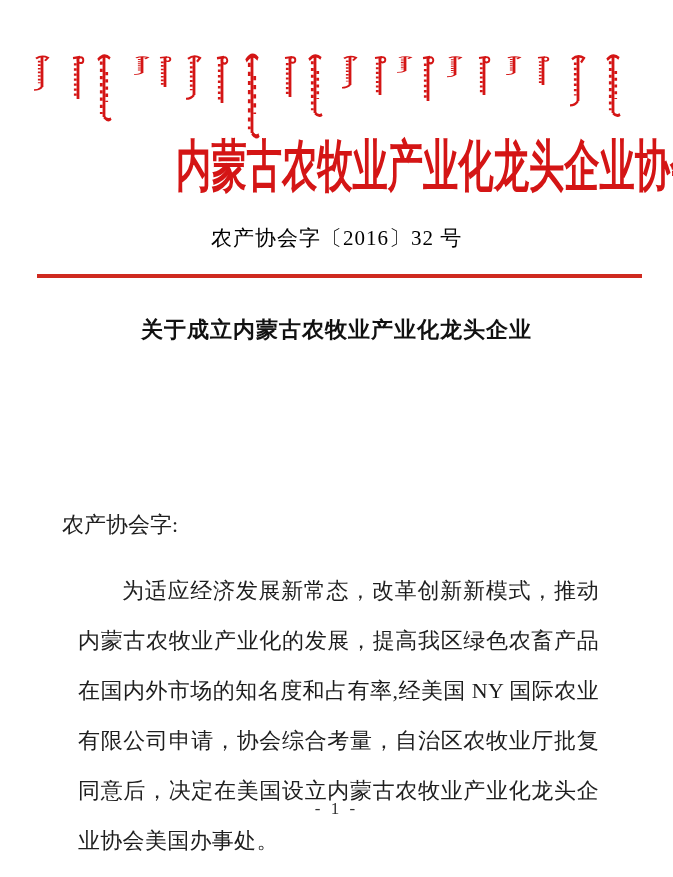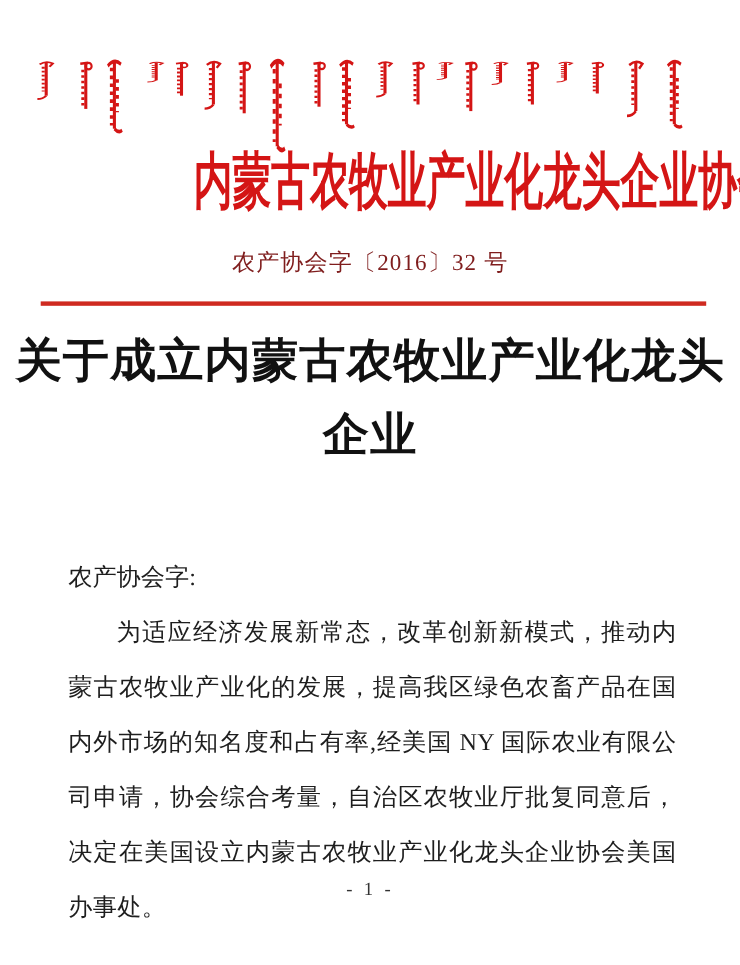--- a/index.html
+++ b/index.html
@@ -27,45 +27,45 @@
   }
   .org-title .squeeze {
     display: inline-block;
     font-size: 56px; line-height: 60px;
     transform: scaleX(0.63); transform-origin: center;
   }
 
   
   .doc-number {
     position: absolute; top: 224px; left: 0; width: 100%;
-    text-align: center; font-size: 21px; color: #7f1d1d;
+    text-align: center; font-size: 21px; color: #000000;
     letter-spacing: 1px;
   }
 
   
   .red-rule {
     position: absolute; top: 274px; left: 37px;
     width: 605px; height: 4px; background: #cf2a20;
   }
 
   
   .notice-title {
     position: absolute; top: 296px; left: 0; width: 100%;
-    text-align: center; font-size: 42px; font-weight: bold;
+    text-align: center; font-size: 22px; font-weight: bold;
     color: #111111; line-height: 67px; letter-spacing: 1px;
   }
 
   
   .body-block {
     position: absolute; top: 500px; left: 62px; width: 553px;
     font-size: 22px; line-height: 50px; color: #1e1e1e;
   }
   .salutation { white-space: nowrap; }
   .para {
-    margin: 0; text-indent: 2em;
+    margin: 16px; text-indent: 2em;
     text-align: justify; letter-spacing: 0.3px;
   }
 
   
   .page-number {
     position: absolute; top: 799px; left: 0; width: 100%;
     text-align: center; font-size: 17px; color: #333333;
     letter-spacing: 3px;
   }
 </style>

